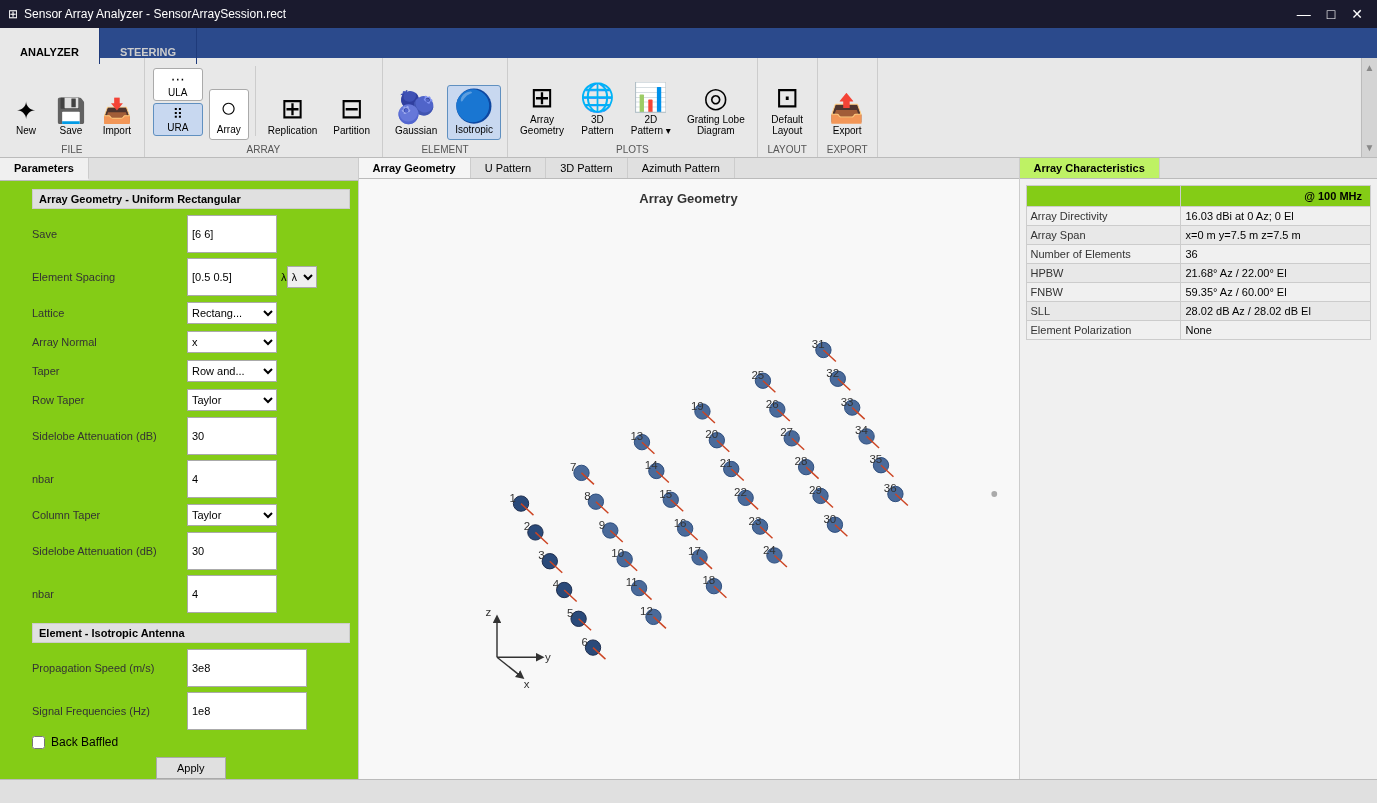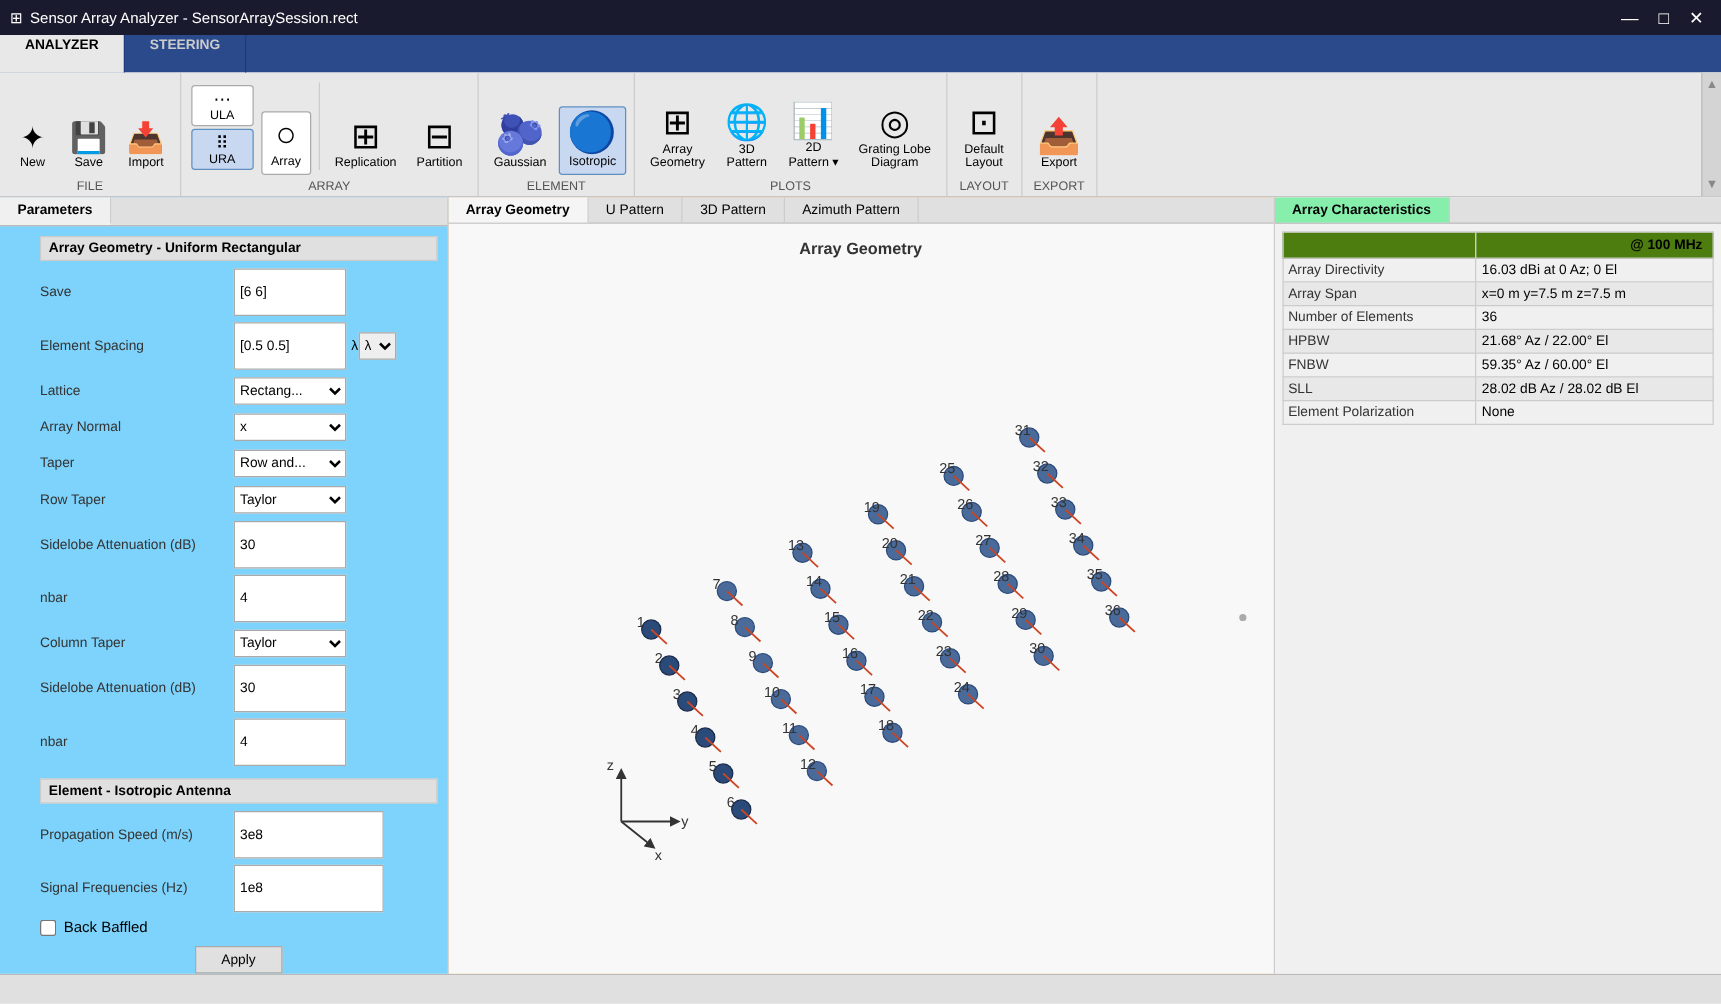--- a/index.html
+++ b/index.html
@@ -20,21 +20,21 @@
     .title-bar-controls { display: flex; gap: 4px; }
     .title-btn { color: #fff; background: none; border: none; cursor: pointer; font-size: 14px; padding: 2px 6px; }
 
     
     .app-tabs {
       display: flex;
       background: #2b4a8c;
       height: 30px;
     }
     .app-tab {
-      padding: 2px 20px;
+      padding: 18px 20px;
       color: #ccc;
       cursor: pointer;
       font-size: 11px;
       font-weight: bold;
       border-right: 1px solid #1e3a7a;
     }
     .app-tab.active {
       background: #e8e8e8;
       color: #000;
     }
@@ -118,21 +118,21 @@
     
     .main-content {
       display: flex;
       height: calc(803px - 28px - 30px - 100px - 24px);
       background: #f0f0f0;
     }
 
     
     .left-panel {
       width: 360px;
-      background: #7dd3fc;
+      background: #84cc16;
       border-right: 1px solid #ccc;
       display: flex;
       flex-direction: column;
     }
     .panel-tab-bar {
       display: flex;
       background: #e0e0e0;
       border-bottom: 1px solid #bbb;
     }
     .panel-tab {
@@ -259,29 +259,29 @@
       background: #e0e0e0;
       border-bottom: 1px solid #bbb;
     }
     .right-panel-tab {
       padding: 4px 14px;
       cursor: pointer;
       font-size: 11px;
       border-right: 1px solid #ccc;
     }
     .right-panel-tab.active {
-      background: #86efac;
+      background: #bef264;
       font-weight: bold;
     }
     .characteristics-table {
       width: 100%;
       border-collapse: collapse;
     }
     .characteristics-table th {
-      background: #4d7c0f;
+      background: #84cc16;
       border: 1px solid #ccc;
       padding: 4px 8px;
       font-size: 11px;
       text-align: right;
     }
     .characteristics-table td {
       border: 1px solid #ccc;
       padding: 3px 4px;
       font-size: 11px;
     }

